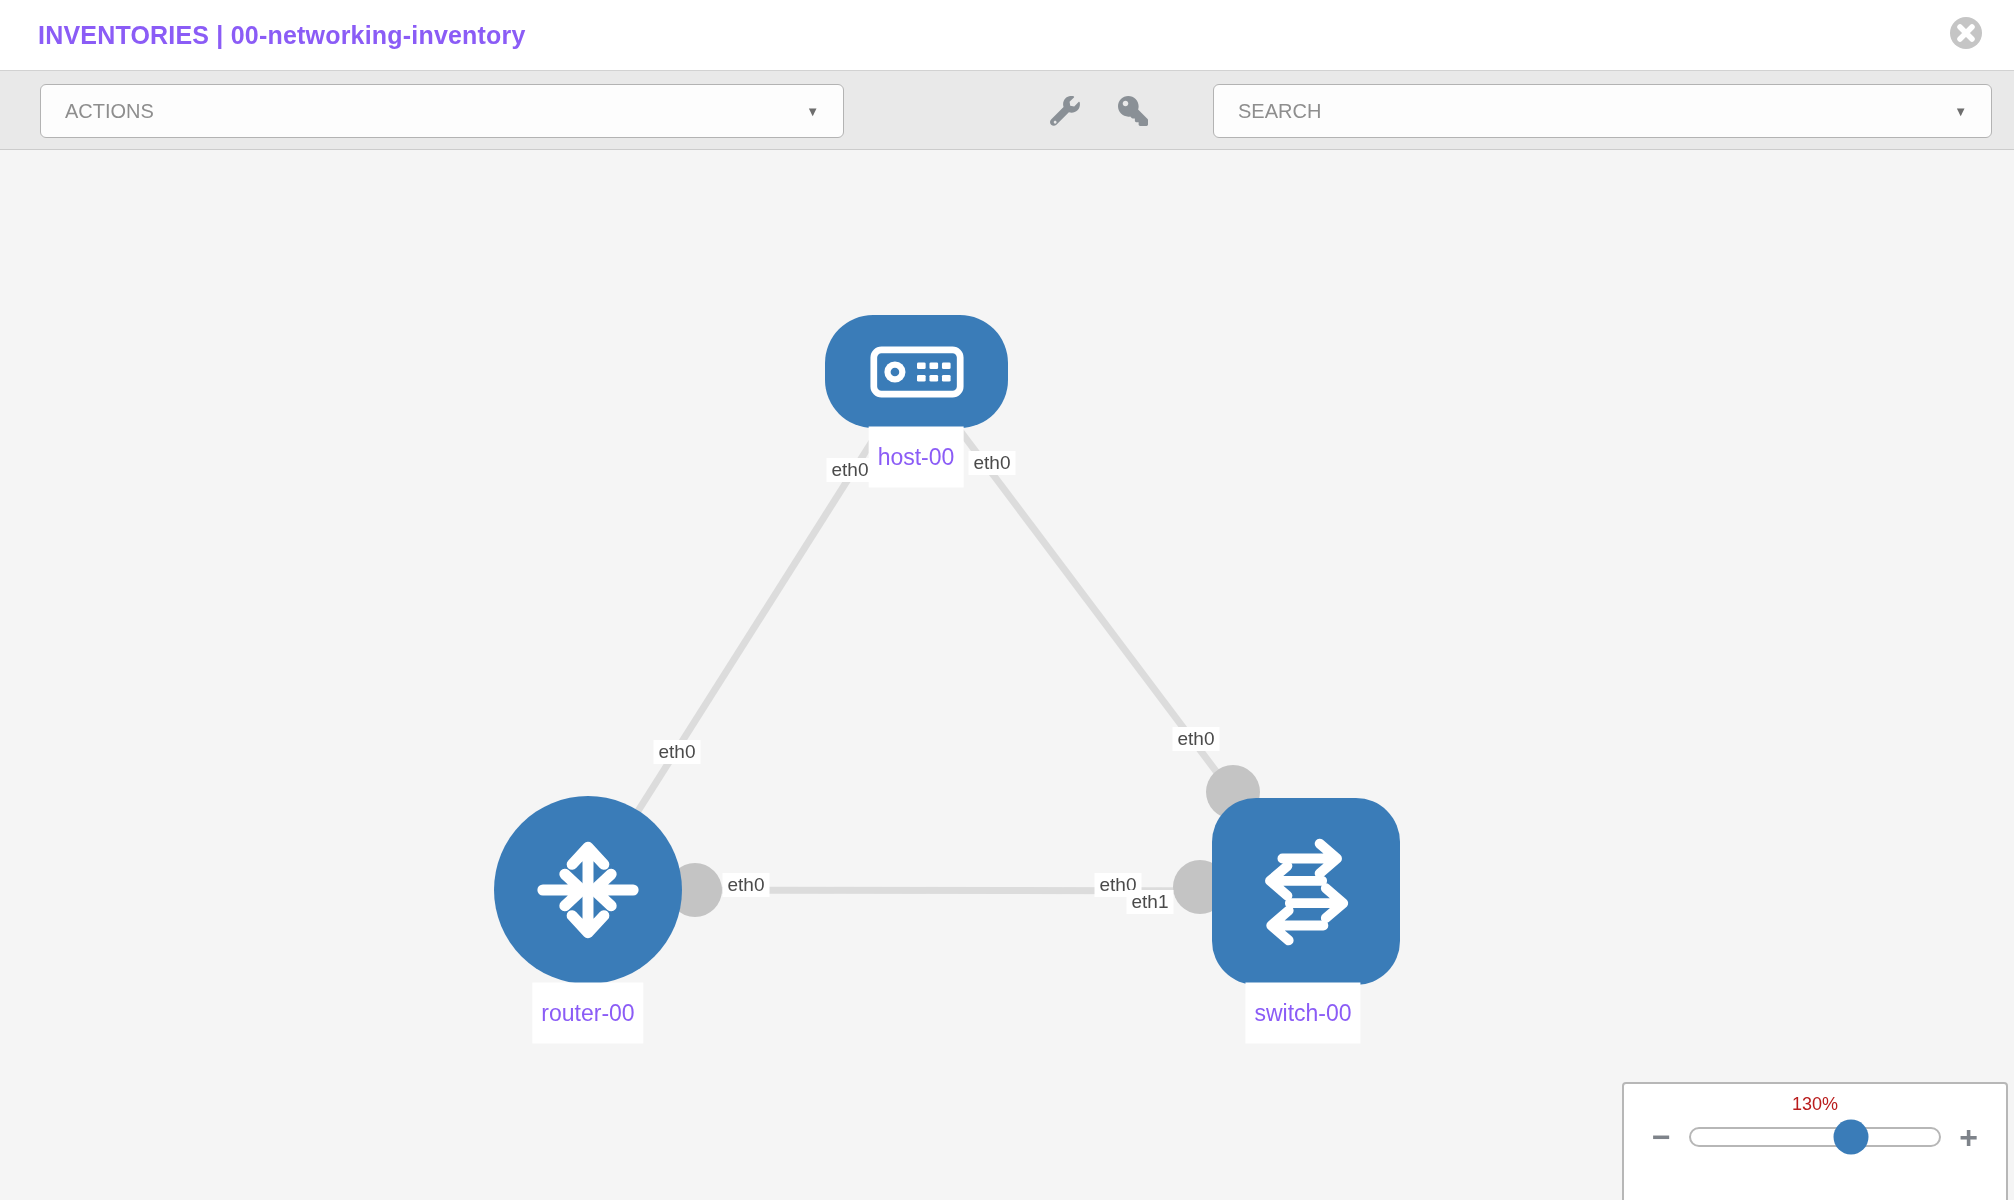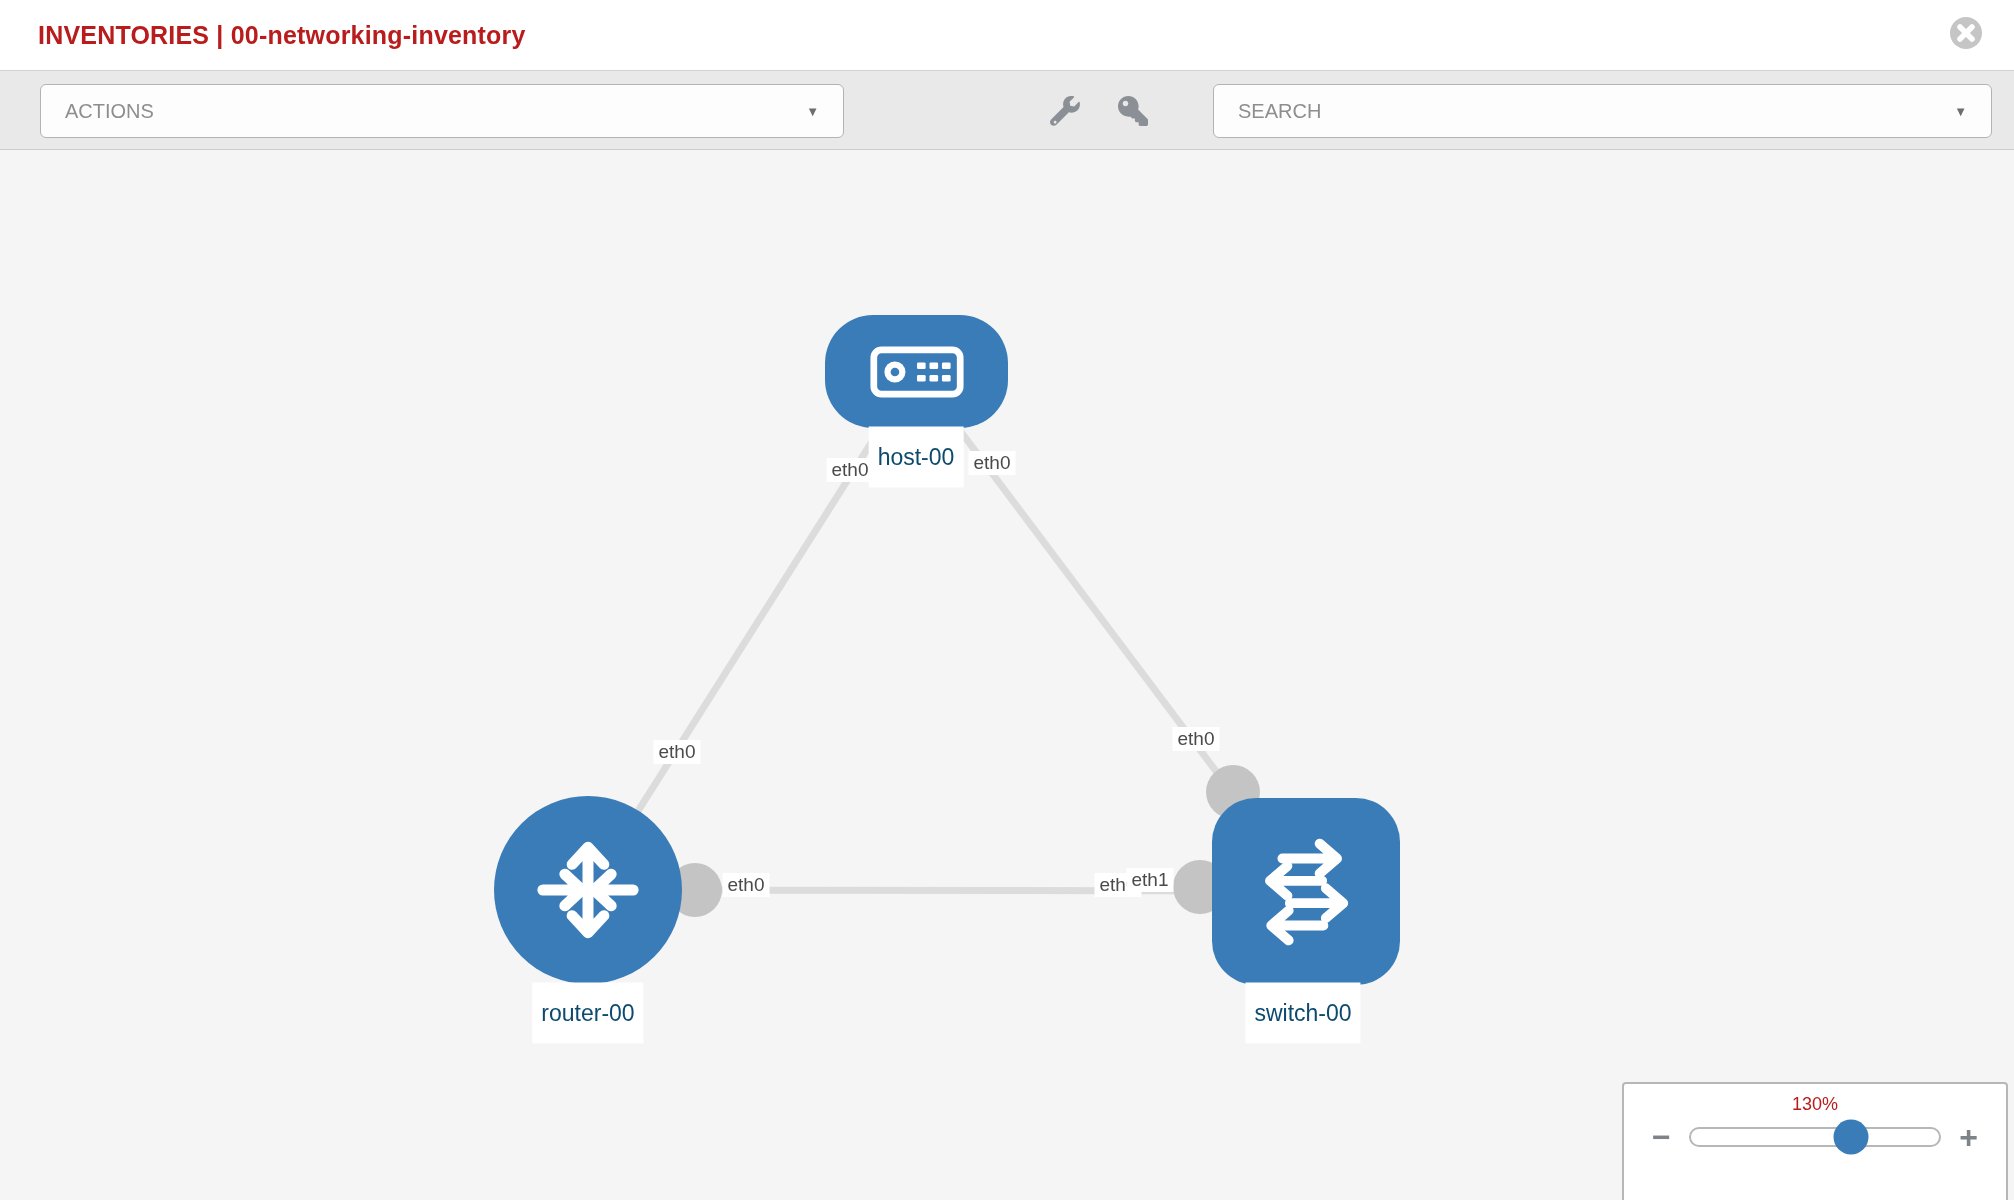--- a/index.html
+++ b/index.html
@@ -2,21 +2,21 @@
 <html><head>
 <meta charset="utf-8">
 <style>
   * { margin:0; padding:0; box-sizing:border-box; }
   html,body { width:2014px; height:1200px; overflow:hidden;
     font-family:"Liberation Sans", sans-serif; background:#ffffff; }
 
   
   .app-header { position:relative; height:70px; background:#ffffff;
     display:flex; align-items:center; padding-left:38px; }
-  .app-title { font-size:25px; font-weight:bold; color:#b91c1c; letter-spacing:.2px; }
+  .app-title { font-size:25px; font-weight:bold; color:#8b5cf6; letter-spacing:.2px; }
   .close-btn { position:absolute; right:30px; top:16px; width:36px; height:36px;
     border:none; background:transparent; cursor:pointer; }
 
   
   .toolbar { position:relative; height:80px; background:#e9e9e9;
     border-top:1px solid #d2d2d2; border-bottom:1px solid #cccccc; }
   .select-box { position:absolute; top:13px; height:54px; background:#fdfdfd;
     border:1px solid #b3b3b3; border-radius:6px; display:flex; align-items:center;
     justify-content:space-between; padding:0 24px; cursor:pointer; }
   .select-box .sel-label { font-size:20px; color:#8e8e8e; }
@@ -31,21 +31,21 @@
   .canvas { position:relative; height:1050px; background:#f5f5f5; overflow:hidden; }
   .links-svg { position:absolute; left:0; top:0; }
 
   .node { position:absolute; background:#3a7cb8; display:flex;
     align-items:center; justify-content:center; cursor:pointer; }
   .node-host   { left:825px;  top:165px; width:183px; height:113px; border-radius:48px; }
   .node-router { left:494px;  top:646px; width:188px; height:188px; border-radius:50%; }
   .node-switch { left:1212px; top:648px; width:188px; height:187px; border-radius:44px; }
 
   .node-label { position:absolute; transform:translate(-50%,-50%);
-    background:#ffffff; color:#0c4a6e; font-size:23px; padding:17px 9px;
+    background:#ffffff; color:#8b5cf6; font-size:23px; padding:17px 9px;
     white-space:nowrap; z-index:6; }
   .chip { position:absolute; transform:translate(-50%,-50%);
     background:#ffffff; color:#4a4a4a; font-size:19px; padding:1px 5px;
     white-space:nowrap; z-index:5; }
   .chip-back  { z-index:4; }
   .chip-front { z-index:5; }
 
   
   .zoom-panel { position:absolute; left:1622px; top:932px; width:386px; height:130px;
     background:#ffffff; border:2px solid #b7b7b7; border-radius:4px; z-index:10;
@@ -150,21 +150,21 @@
   <div class="node-label" style="left:916px;  top:307px;">host-00</div>
   <div class="node-label" style="left:588px;  top:863px;text-align:right;">router-00</div>
   <div class="node-label" style="left:1303px; top:863px;">switch-00</div>
 
   <div class="chip" style="left:850px;  top:320px;">eth0</div>
   <div class="chip" style="left:677px;  top:602px;">eth0</div>
   <div class="chip" style="left:992px;  top:313px;">eth0</div>
   <div class="chip" style="left:1196px; top:589px;">eth0</div>
   <div class="chip" style="left:746px;  top:735px;">eth0</div>
   <div class="chip chip-back" style="left:1118px; top:735px;">eth0</div>
-  <div class="chip chip-front" style="left:1150px; top:730px;">eth1</div>
+  <div class="chip chip-front" style="left:1150px; top:752px;">eth1</div>
 
   <div class="zoom-panel">
     <div class="zoom-level">130%</div>
     <div class="zoom-row">
       <button class="zoom-minus">−</button>
       <div class="zoom-track">
         <div class="zoom-knob"></div>
       </div>
       <button class="zoom-plus">+</button>
     </div>

